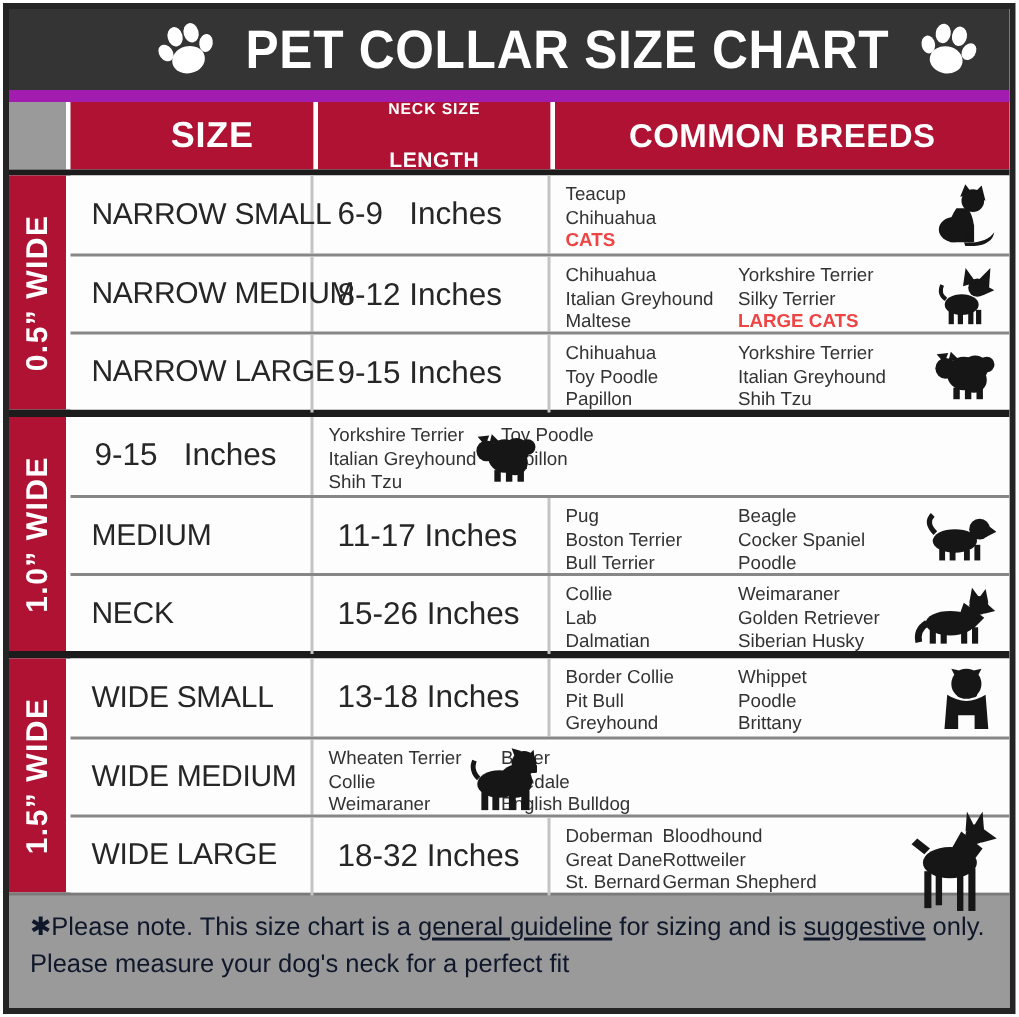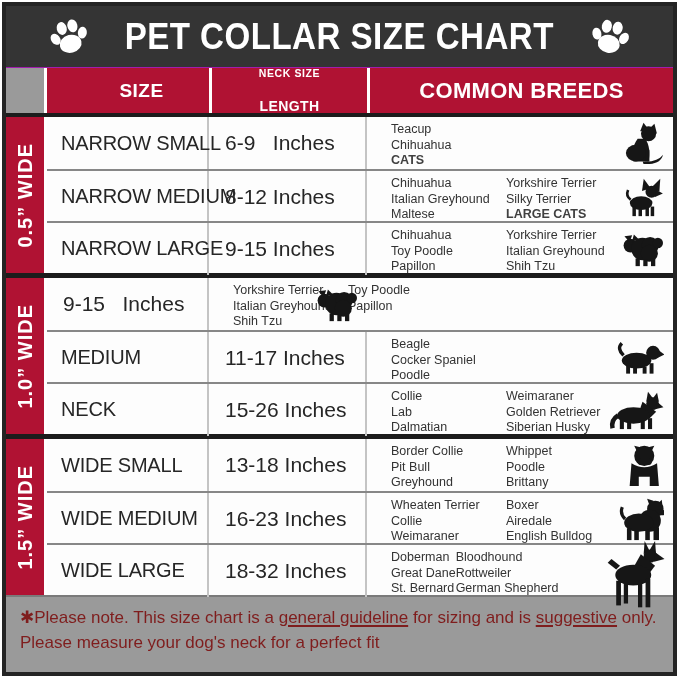--- a/index.html
+++ b/index.html
@@ -4,81 +4,81 @@
 <style>
   html,body{margin:0;padding:0;background:#ffffff;}
   *{box-sizing:border-box;}
   body{font-family:"Liberation Sans", sans-serif; -webkit-font-smoothing:antialiased;}
 
   .app{width:679px;height:678px;padding:2px;background:#fff;}
   .frame{width:100%;height:100%;border:4px solid var(--border-dark,#242424);
          background:#fff;display:flex;flex-direction:column;overflow:hidden;position:relative;}
 
   
-  .topbar{height:62px;background:var(--header-dark,#343434);border-bottom:1px solid #a21caf;
-          display:flex;align-items:center;justify-content:center;padding:0 20px;flex:0 0 auto;gap:16px;}
+  .topbar{height:62px;background:var(--header-dark,#343434);border-bottom:8px solid #a21caf;
+          display:flex;align-items:center;justify-content:flex-end;padding:0 20px;flex:0 0 auto;}
   .paw{width:42px;height:40px;flex:0 0 auto;}
   .paw svg{width:100%;height:100%;}
   .paw-left{transform:rotate(-14deg);}
   .paw-right{transform:rotate(10deg);}
   .title{color:#fff;font-size:36px;font-weight:700;letter-spacing:.5px;
          transform:scaleX(.92);white-space:nowrap;}
 
   
   .cols{display:grid;grid-template-columns:162px 158px 1fr;}
 
   
   .header-row{height:45px;display:flex;background:#fff;flex:0 0 auto;}
   .corner{width:38px;margin-right:3px;background:var(--neutral-gray,#9a9a9a);}
   .header-cells{flex:1;}
   .hcell{background:var(--accent-red,#b01233);color:#fff;display:flex;flex-direction:column;
          align-items:center;justify-content:center;line-height:1;}
   .hcell + .hcell{border-left:3px solid #fff;}
-  .h-size{font-size:19px;font-weight:700;letter-spacing:.5px;margin-left:27px;}
+  .h-size{font-size:24px;font-weight:700;letter-spacing:.5px;margin-left:27px;}
   .h-breeds{font-size:22px;font-weight:700;letter-spacing:.3px;}
   .h-neck-top{font-size:10.5px;font-weight:700;letter-spacing:.6px;margin-bottom:20px;}
   .h-neck-bottom{font-size:14px;font-weight:700;letter-spacing:.4px;}
 
   .hdivider{height:4px;background:#1c1c1c;flex:0 0 auto;}
   .gdivider{height:5px;background:#1c1c1c;flex:0 0 auto;}
 
   
   .group{display:flex;flex:0 0 auto;}
   .group-bar{width:38px;margin-right:3px;background:var(--accent-red,#b01233);
              display:flex;align-items:center;justify-content:center;}
   .group-bar .vlabel{writing-mode:vertical-rl;transform:rotate(180deg);
              color:#fff;font-size:20px;font-weight:700;letter-spacing:1px;white-space:nowrap;}
   .group-rows{flex:1;display:flex;flex-direction:column;}
   .row{height:52px;position:relative;background:#fdfdfd;}
   .row + .row{border-top:2px solid #878787;}
   .cell-size{display:flex;align-items:center;padding-left:14px;border-right:2px solid #c4c4c4;
              font-size:20px;color:#262626;letter-spacing:-.2px;white-space:nowrap;}
   .cell-neck{display:flex;align-items:center;padding-left:16px;border-right:2px solid #c4c4c4;
              font-size:21px;color:#262626;white-space:pre;}
-  .cell-breeds{position:relative;padding:5px 0 0 24px;display:flex;align-items:flex-start;}
+  .cell-breeds{position:relative;padding:5px 0 0 10px;display:flex;align-items:flex-start;}
   .breed-col{display:flex;flex-direction:column;font-size:12.5px;line-height:15.5px;color:#333;}
   .breed-col1{width:115px;flex:0 0 auto;}
   .breed-col2{flex:0 0 auto;}
-  .breed.bold{font-weight:700;color:#404040;}
+  .breed.bold{font-weight:700;color:#ef4444;}
 
   .icon-wrap{position:absolute;right:9px;top:50%;transform:translateY(-50%);z-index:5;}
   .icon-wrap svg{display:block;}
   .icon-cat-sitting svg{height:42px;width:auto;}
   .icon-chihuahua svg{height:40px;width:auto;}
   .icon-fluffy-dog svg{height:36px;width:auto;}
   .icon-beagle svg{height:33px;width:auto;}
   .icon-shepherd-dog svg{height:40px;width:auto;}
   .icon-pitbull-bust svg{height:42px;width:auto;}
   .icon-pitbull-standing svg{height:44px;width:auto;}
   .icon-doberman{top:auto;transform:none;bottom:-16px;right:8px;}
   .icon-doberman svg{height:72px;width:auto;}
 
   
   .footer{flex:1 1 auto;background:var(--neutral-gray,#9a9a9a);border-top:2px solid #7a7a7a;
-          padding:9px 14px 0 14px;color:#7f1d1d;font-size:17px;line-height:1.45;}
+          padding:9px 14px 0 14px;color:#0f172a;font-size:17px;line-height:1.45;}
   .footer .u{text-decoration:underline;text-decoration-thickness:1.5px;text-underline-offset:2px;}
 </style>
 </head>
 <body>
 
 <div class="app">
   <div class="frame" style="--accent-red: #b01233; --header-dark: #343434; --neutral-gray: #9a9a9a; --border-dark: #242424;">
 
     <div class="topbar">
       <span class="paw paw-left">
@@ -257,20 +257,25 @@
                     </g>
                   </svg>
                 </span>
     </div>
   </div>
 
   <div class="row cols">
     <div class="cell-size">MEDIUM</div>
     <div class="cell-neck">11-17 Inches</div>
     <div class="cell-breeds">
+      <div class="breed-col breed-col1">
+                  <div class="breed">Pug</div>
+                  <div class="breed">Boston Terrier</div>
+                  <div class="breed">Bull Terrier</div>
+                </div>
       <div class="breed-col breed-col2">
                   <div class="breed">Beagle</div>
                   <div class="breed">Cocker Spaniel</div>
                   <div class="breed">Poodle</div>
                 </div>
       <span class="icon-wrap icon-beagle">
                   <svg viewBox="0 0 58 38">
                     <g fill="#161616">
    <ellipse cx="26" cy="22" rx="17" ry="9"></ellipse>
    <circle cx="45" cy="13" r="8"></circle>
@@ -350,21 +355,20 @@
                       <rect x="13" y="16" width="15" height="7" rx="3"></rect>
    <path d="M6,21 L4,46 L14,46 L14,36 L26,36 L26,46 L36,46 L34,21 Q20,30 6,21 Z"></path>
                     </g>
                   </svg>
                 </span>
     </div>
   </div>
 
   <div class="row cols">
     <div class="cell-size">WIDE MEDIUM</div>
-    <div class="cell-neck">16-23 Inches</div>
     <div class="cell-breeds">
       <div class="breed-col breed-col1">
                   <div class="breed">Wheaten Terrier</div>
                   <div class="breed">Collie</div>
                   <div class="breed">Weimaraner</div>
                 </div>
       <div class="breed-col breed-col2">
                   <div class="breed">Boxer</div>
                   <div class="breed">Airedale</div>
                   <div class="breed">English Bulldog</div>

